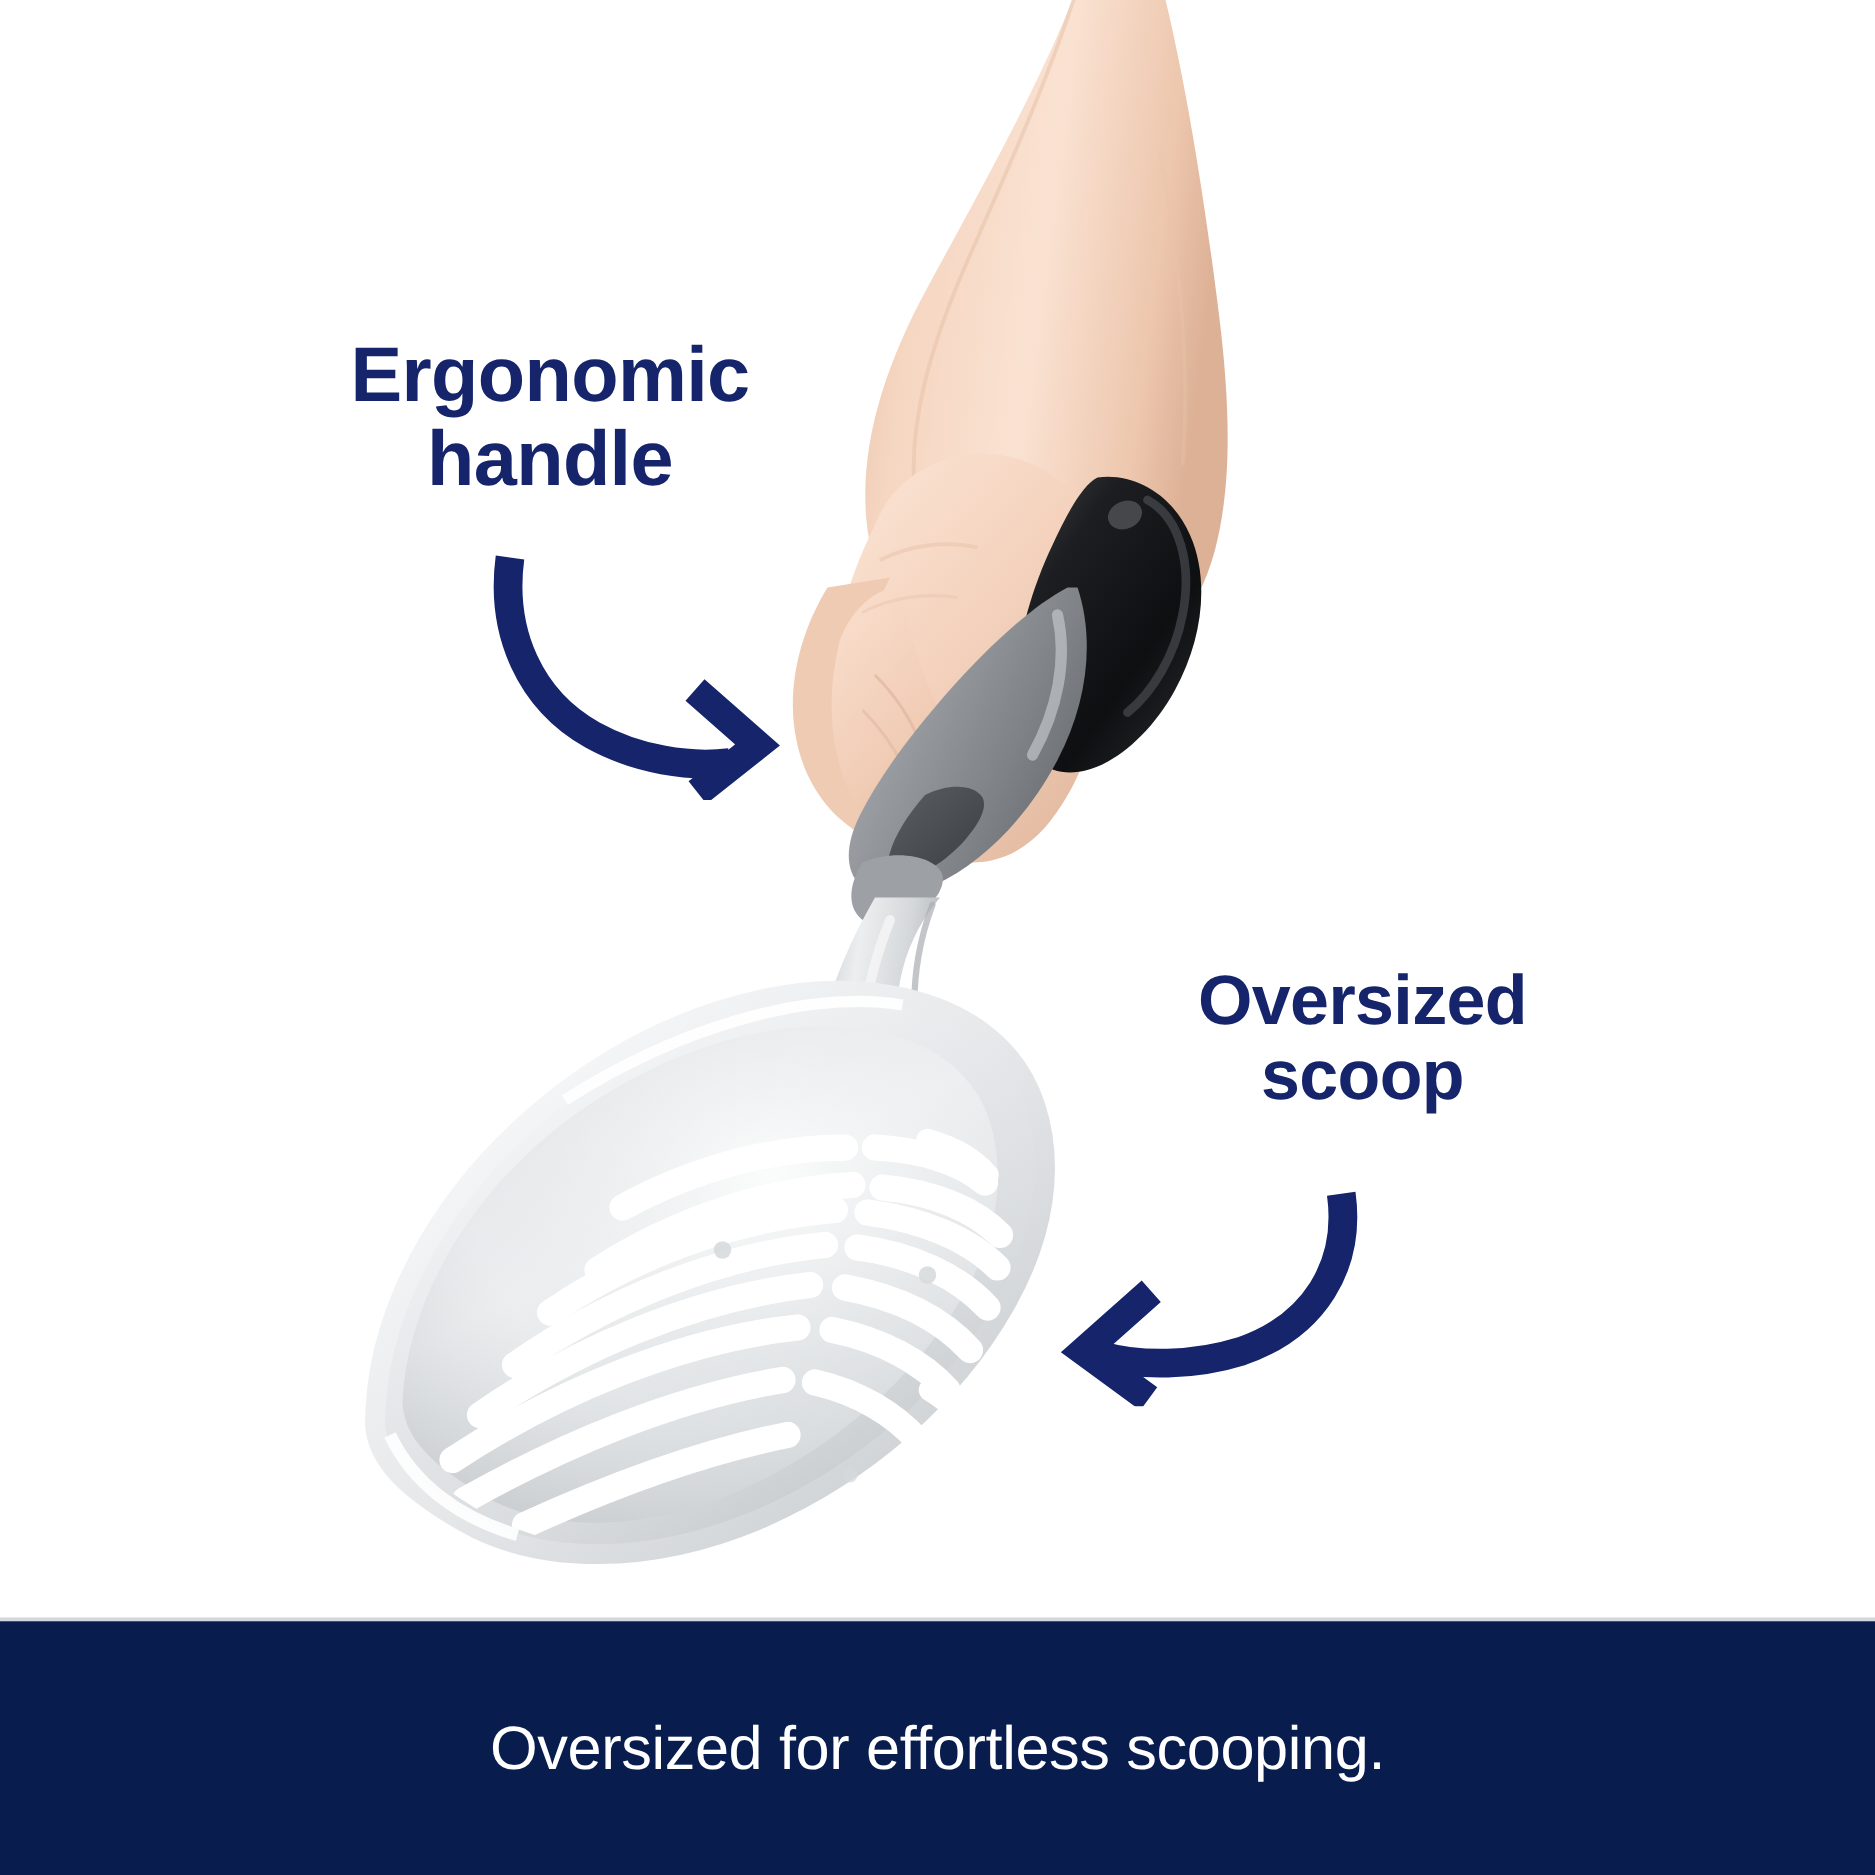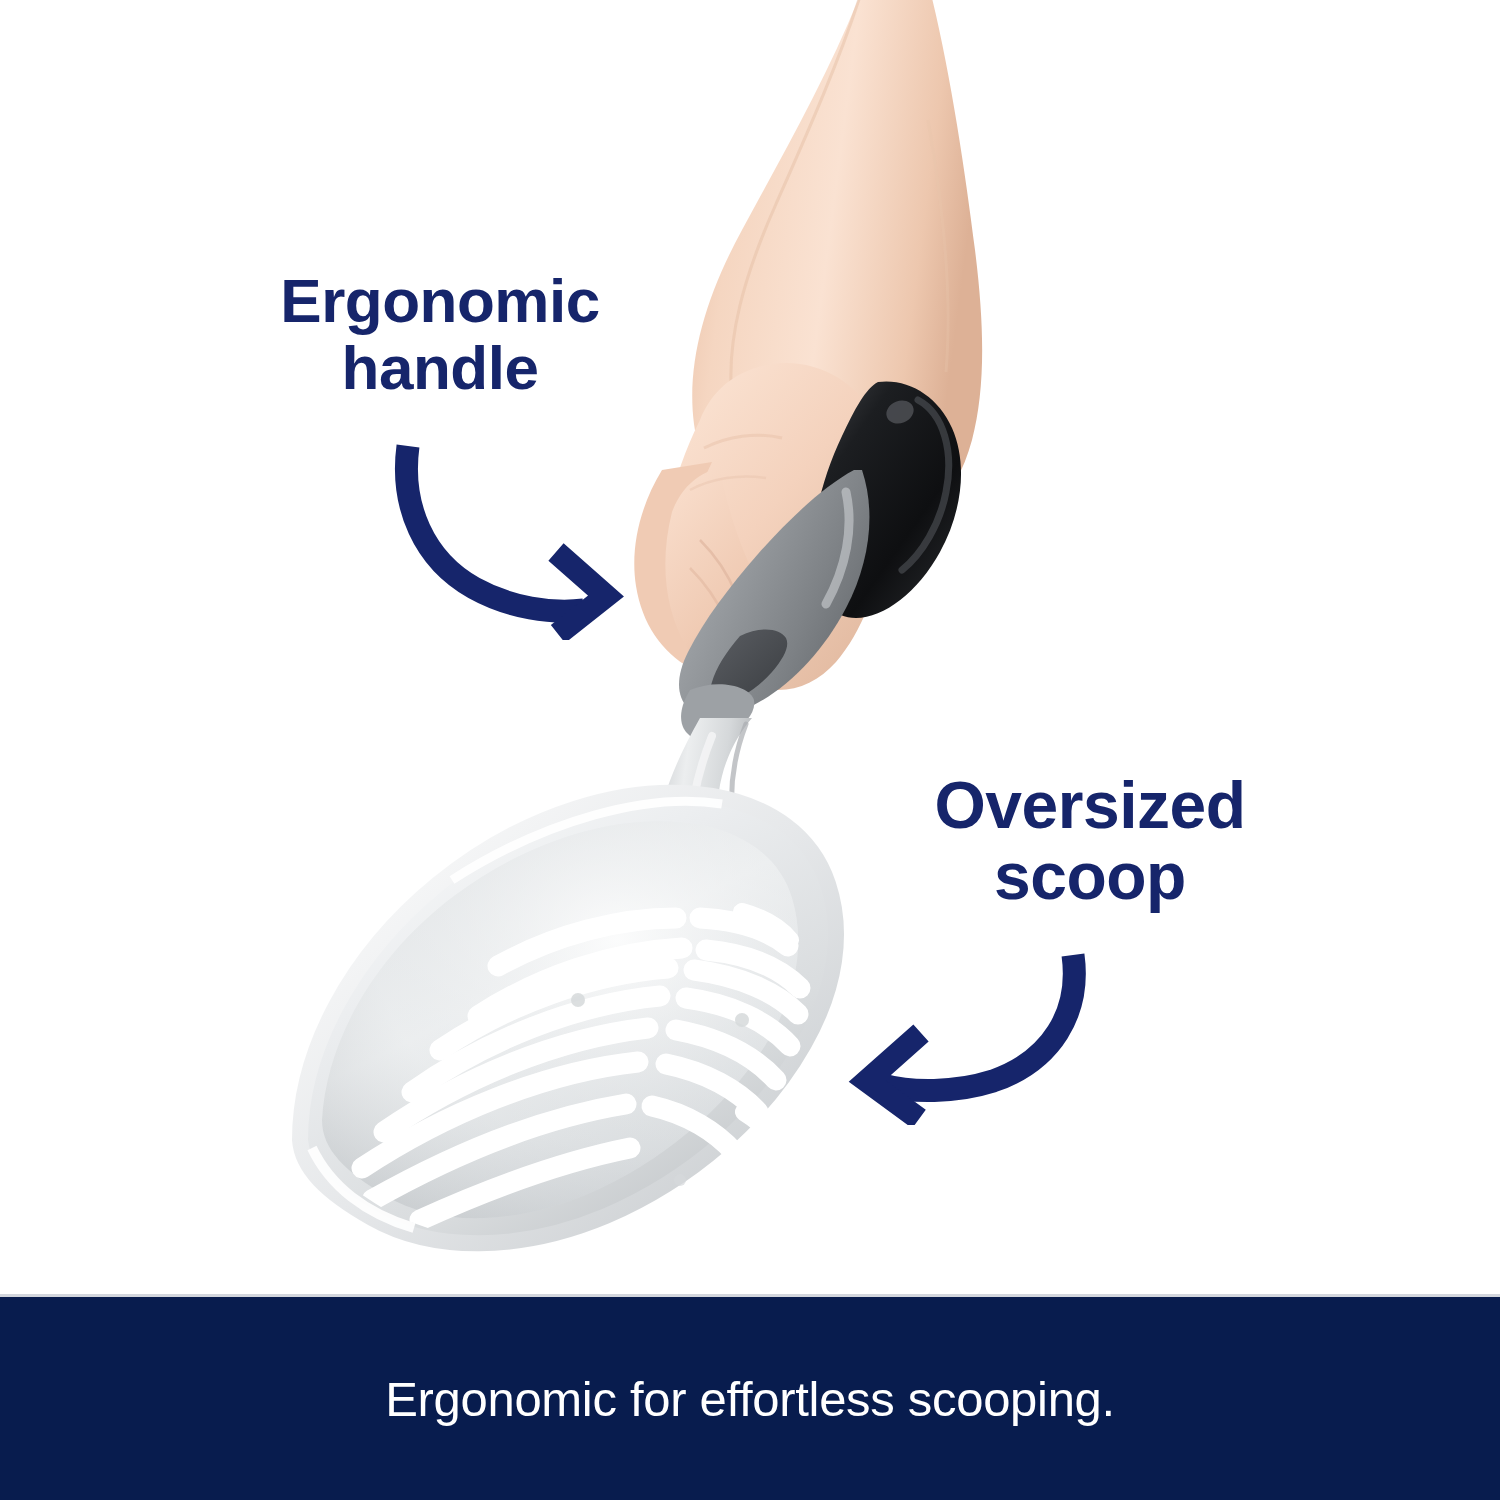--- a/index.html
+++ b/index.html
@@ -44,21 +44,21 @@
   #callout-handle-label {
     left: 200px;
     top: 268px;
     width: 480px;
     font-size: 62px;
   }
   #callout-scoop-label {
     left: 860px;
     top: 770px;
     width: 460px;
-    font-size: 66px;
+    font-size: 56px;
   }
 
   
   .callout-arrow {
     position: absolute;
   }
   #callout-handle-arrow {
     left: 370px;
     top: 420px;
     width: 270px;
@@ -380,17 +380,17 @@
     <path d="M 228 20
              C 236 78, 206 126, 148 146
              C 110 158, 66 158, 38 150" fill="none" stroke="#16256b" stroke-width="23" stroke-linecap="butt"></path>
     <path d="M 76 98 L 22 146 L 74 184" fill="none" stroke="#16256b" stroke-width="23" stroke-linejoin="miter" stroke-linecap="butt"></path>
   </svg>
 
   <div id="banner-divider"></div>
 
   <div id="bottom-banner">
     <div id="banner-tagline">
-      <span class="light-part">Ergonomic for </span><span class="bold-part">effortless scooping.</span>
+      <span class="light-part">Oversized for </span><span class="bold-part">effortless scooping.</span>
     </div>
   </div>
 
 </div>
 
 </body></html>

